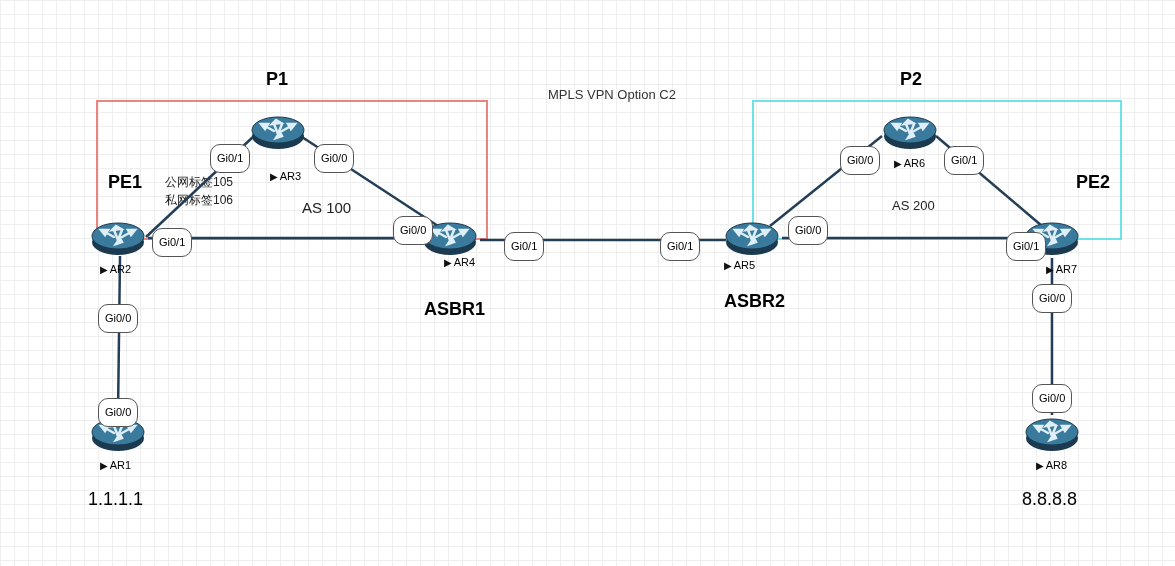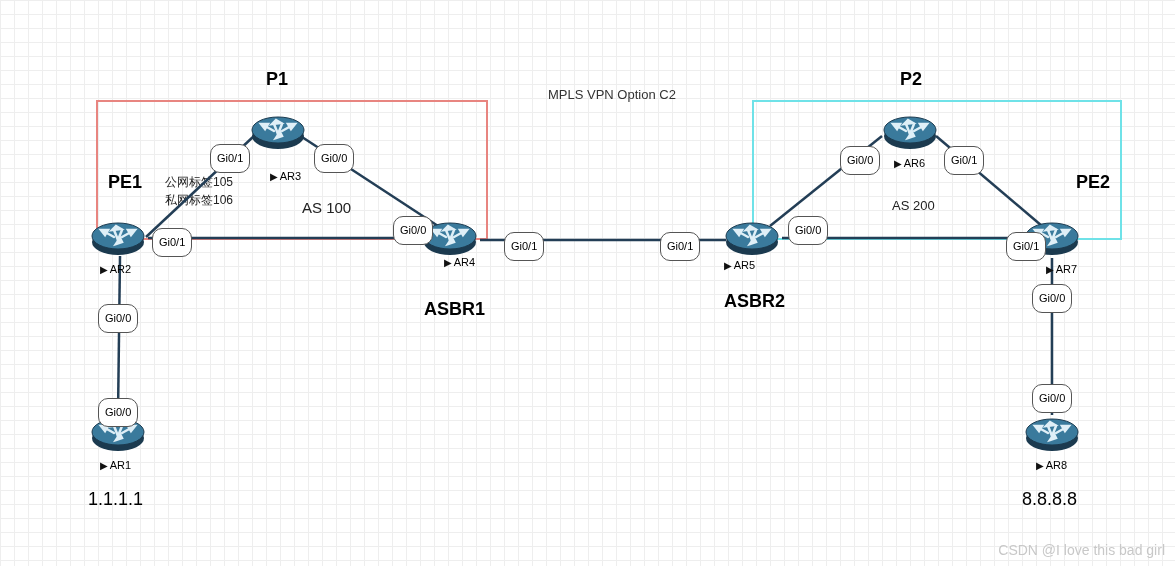--- a/index.html
+++ b/index.html
@@ -119,21 +119,20 @@
   <span class="iface" style="left:393px;top:216px">Gi0/0</span>
   <span class="iface" style="left:504px;top:232px">Gi0/1</span>
   <span class="iface" style="left:660px;top:232px">Gi0/1</span>
   <span class="iface" style="left:788px;top:216px">Gi0/0</span>
   <span class="iface" style="left:840px;top:146px">Gi0/0</span>
   <span class="iface" style="left:944px;top:146px">Gi0/1</span>
   <span class="iface" style="left:1006px;top:232px">Gi0/1</span>
   <span class="iface" style="left:1032px;top:284px">Gi0/0</span>
   <span class="iface" style="left:1032px;top:384px">Gi0/0</span>
 
-  <span class="watermark">CSDN @I love this bad girl</span>
 </div>
 
 <svg width="0" height="0" style="position:absolute">
   <defs>
     <symbol id="rtr" viewBox="0 0 56 40">
       <ellipse cx="28" cy="24" rx="26" ry="13" fill="#1b3a4f"></ellipse>
       <ellipse cx="28" cy="18" rx="26" ry="13" fill="#3a7a9c"></ellipse>
       <ellipse cx="28" cy="18" rx="26" ry="13" fill="none" stroke="#1b3a4f" stroke-width="1"></ellipse>
       <g stroke="#dfeff7" stroke-width="2.5" stroke-linecap="round" fill="#dfeff7">
         <line x1="15" y1="14" x2="24" y2="19"></line>

